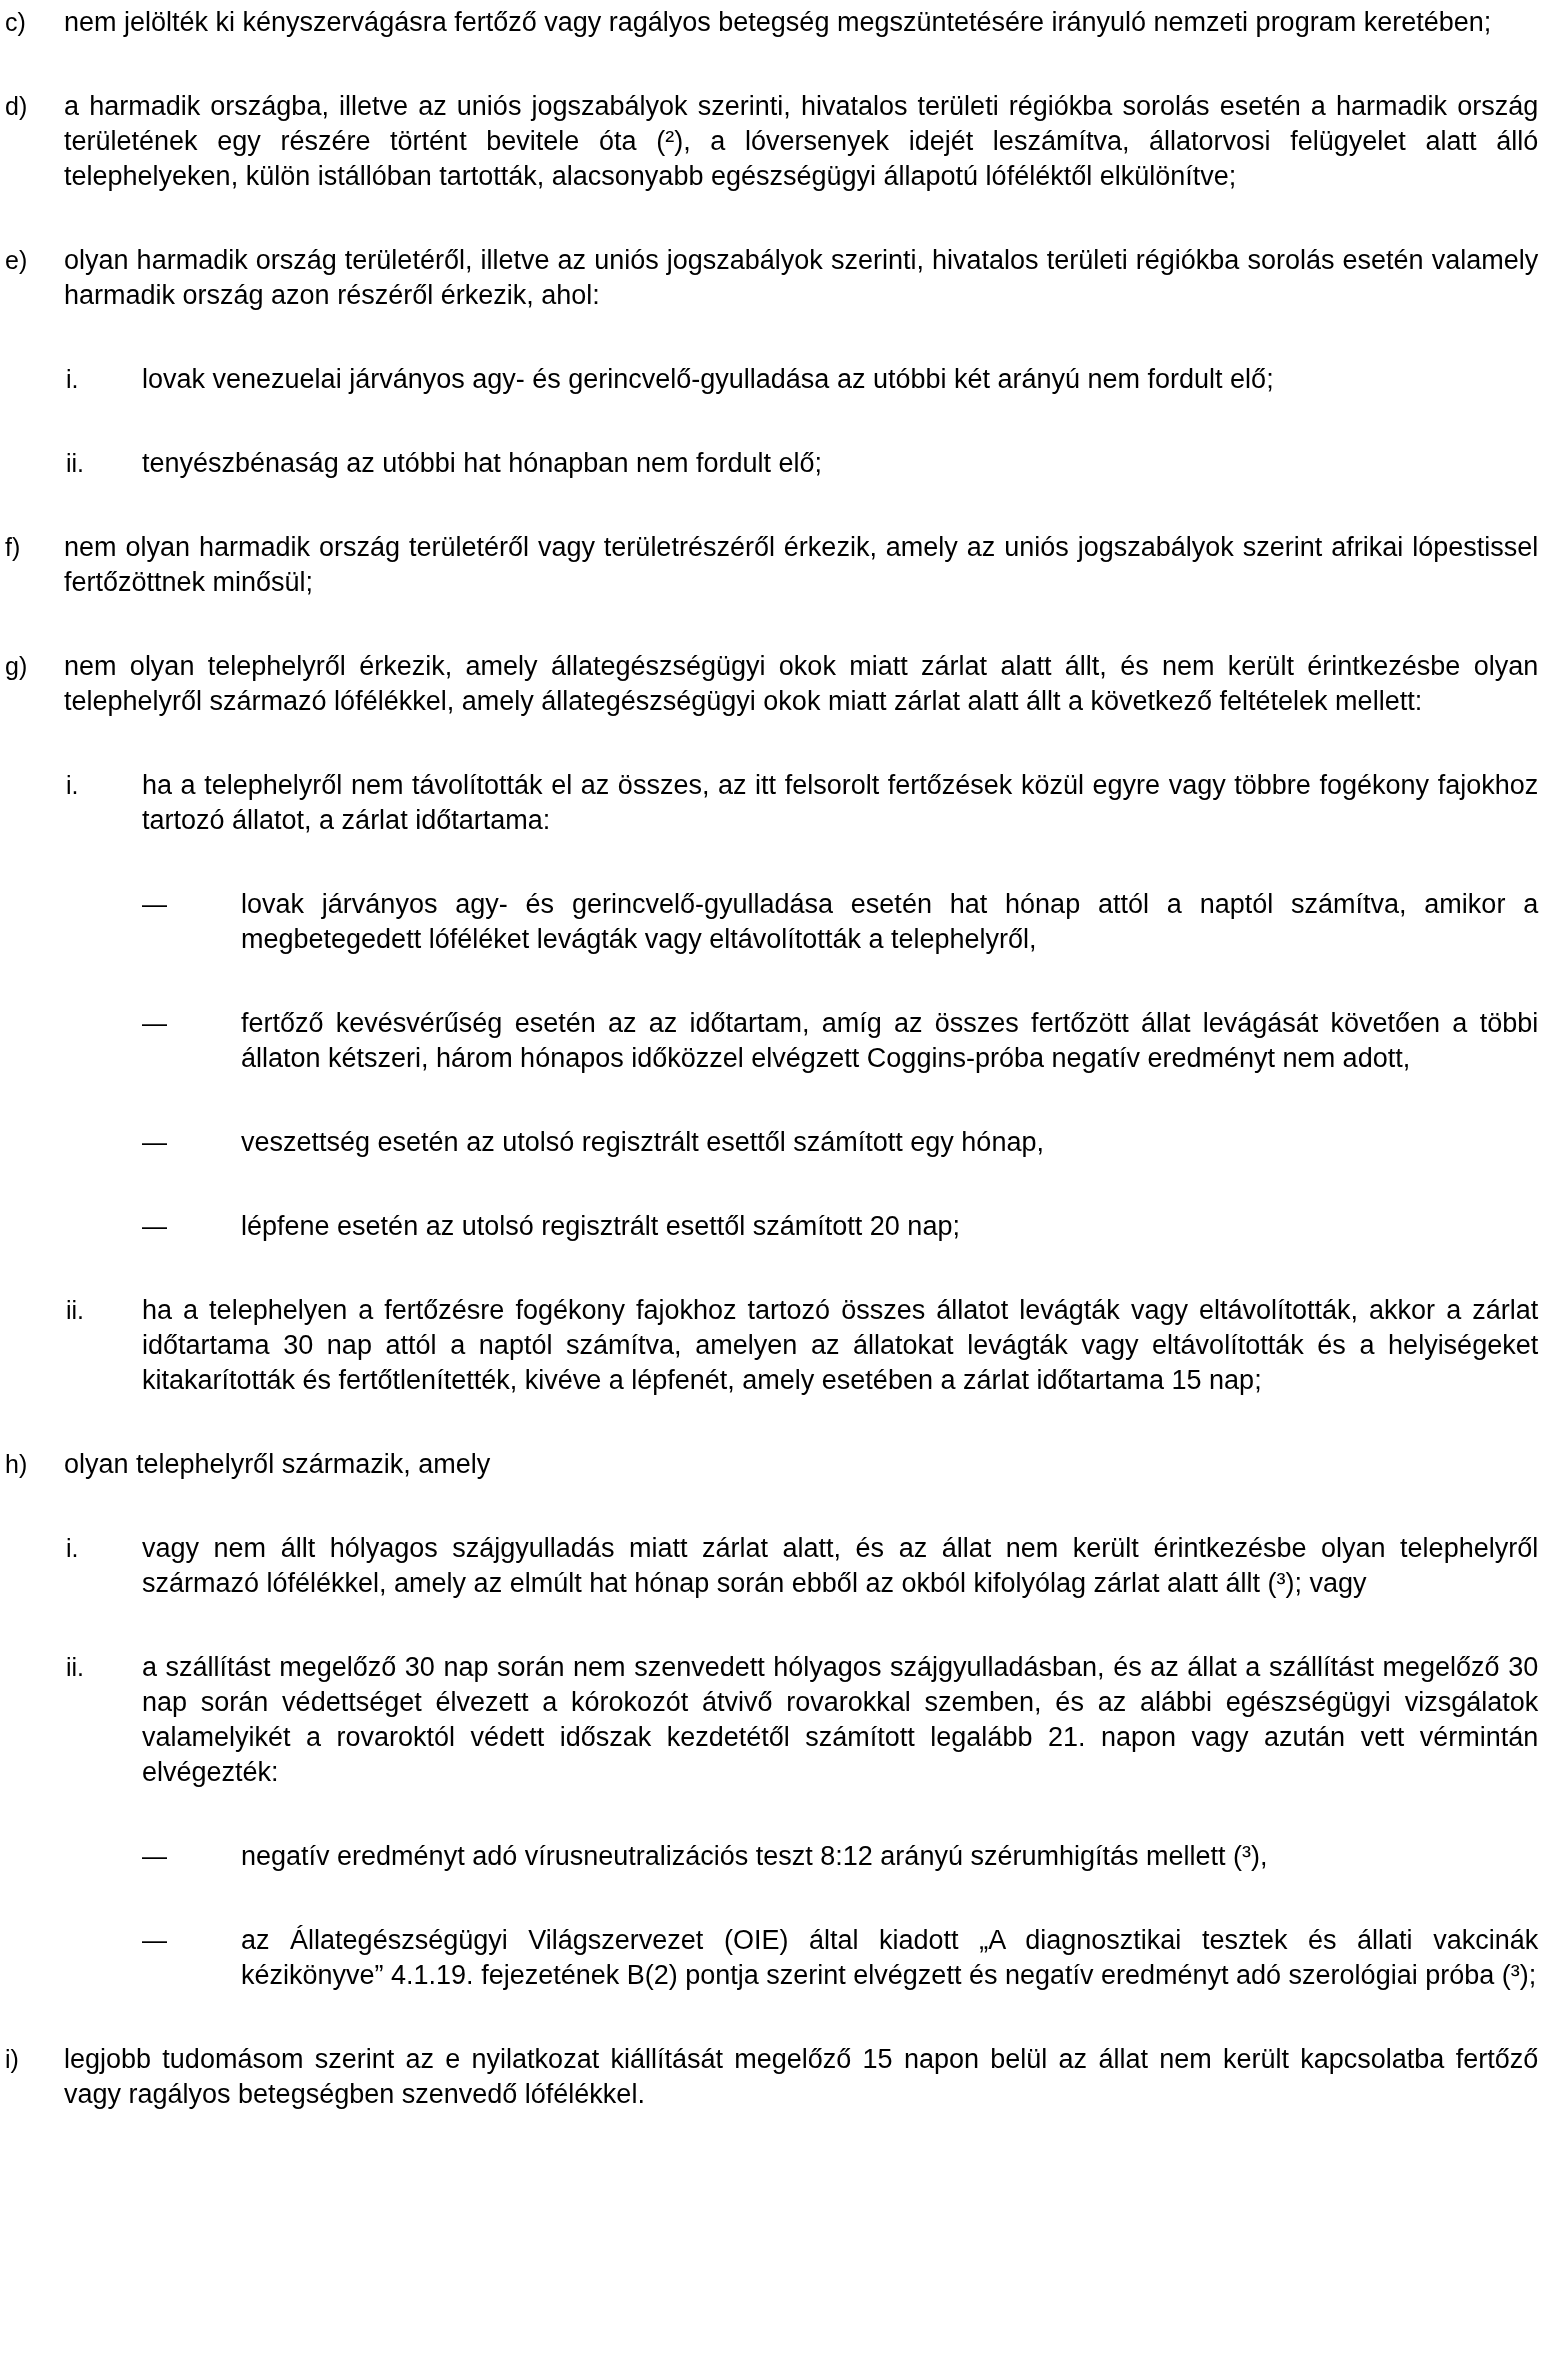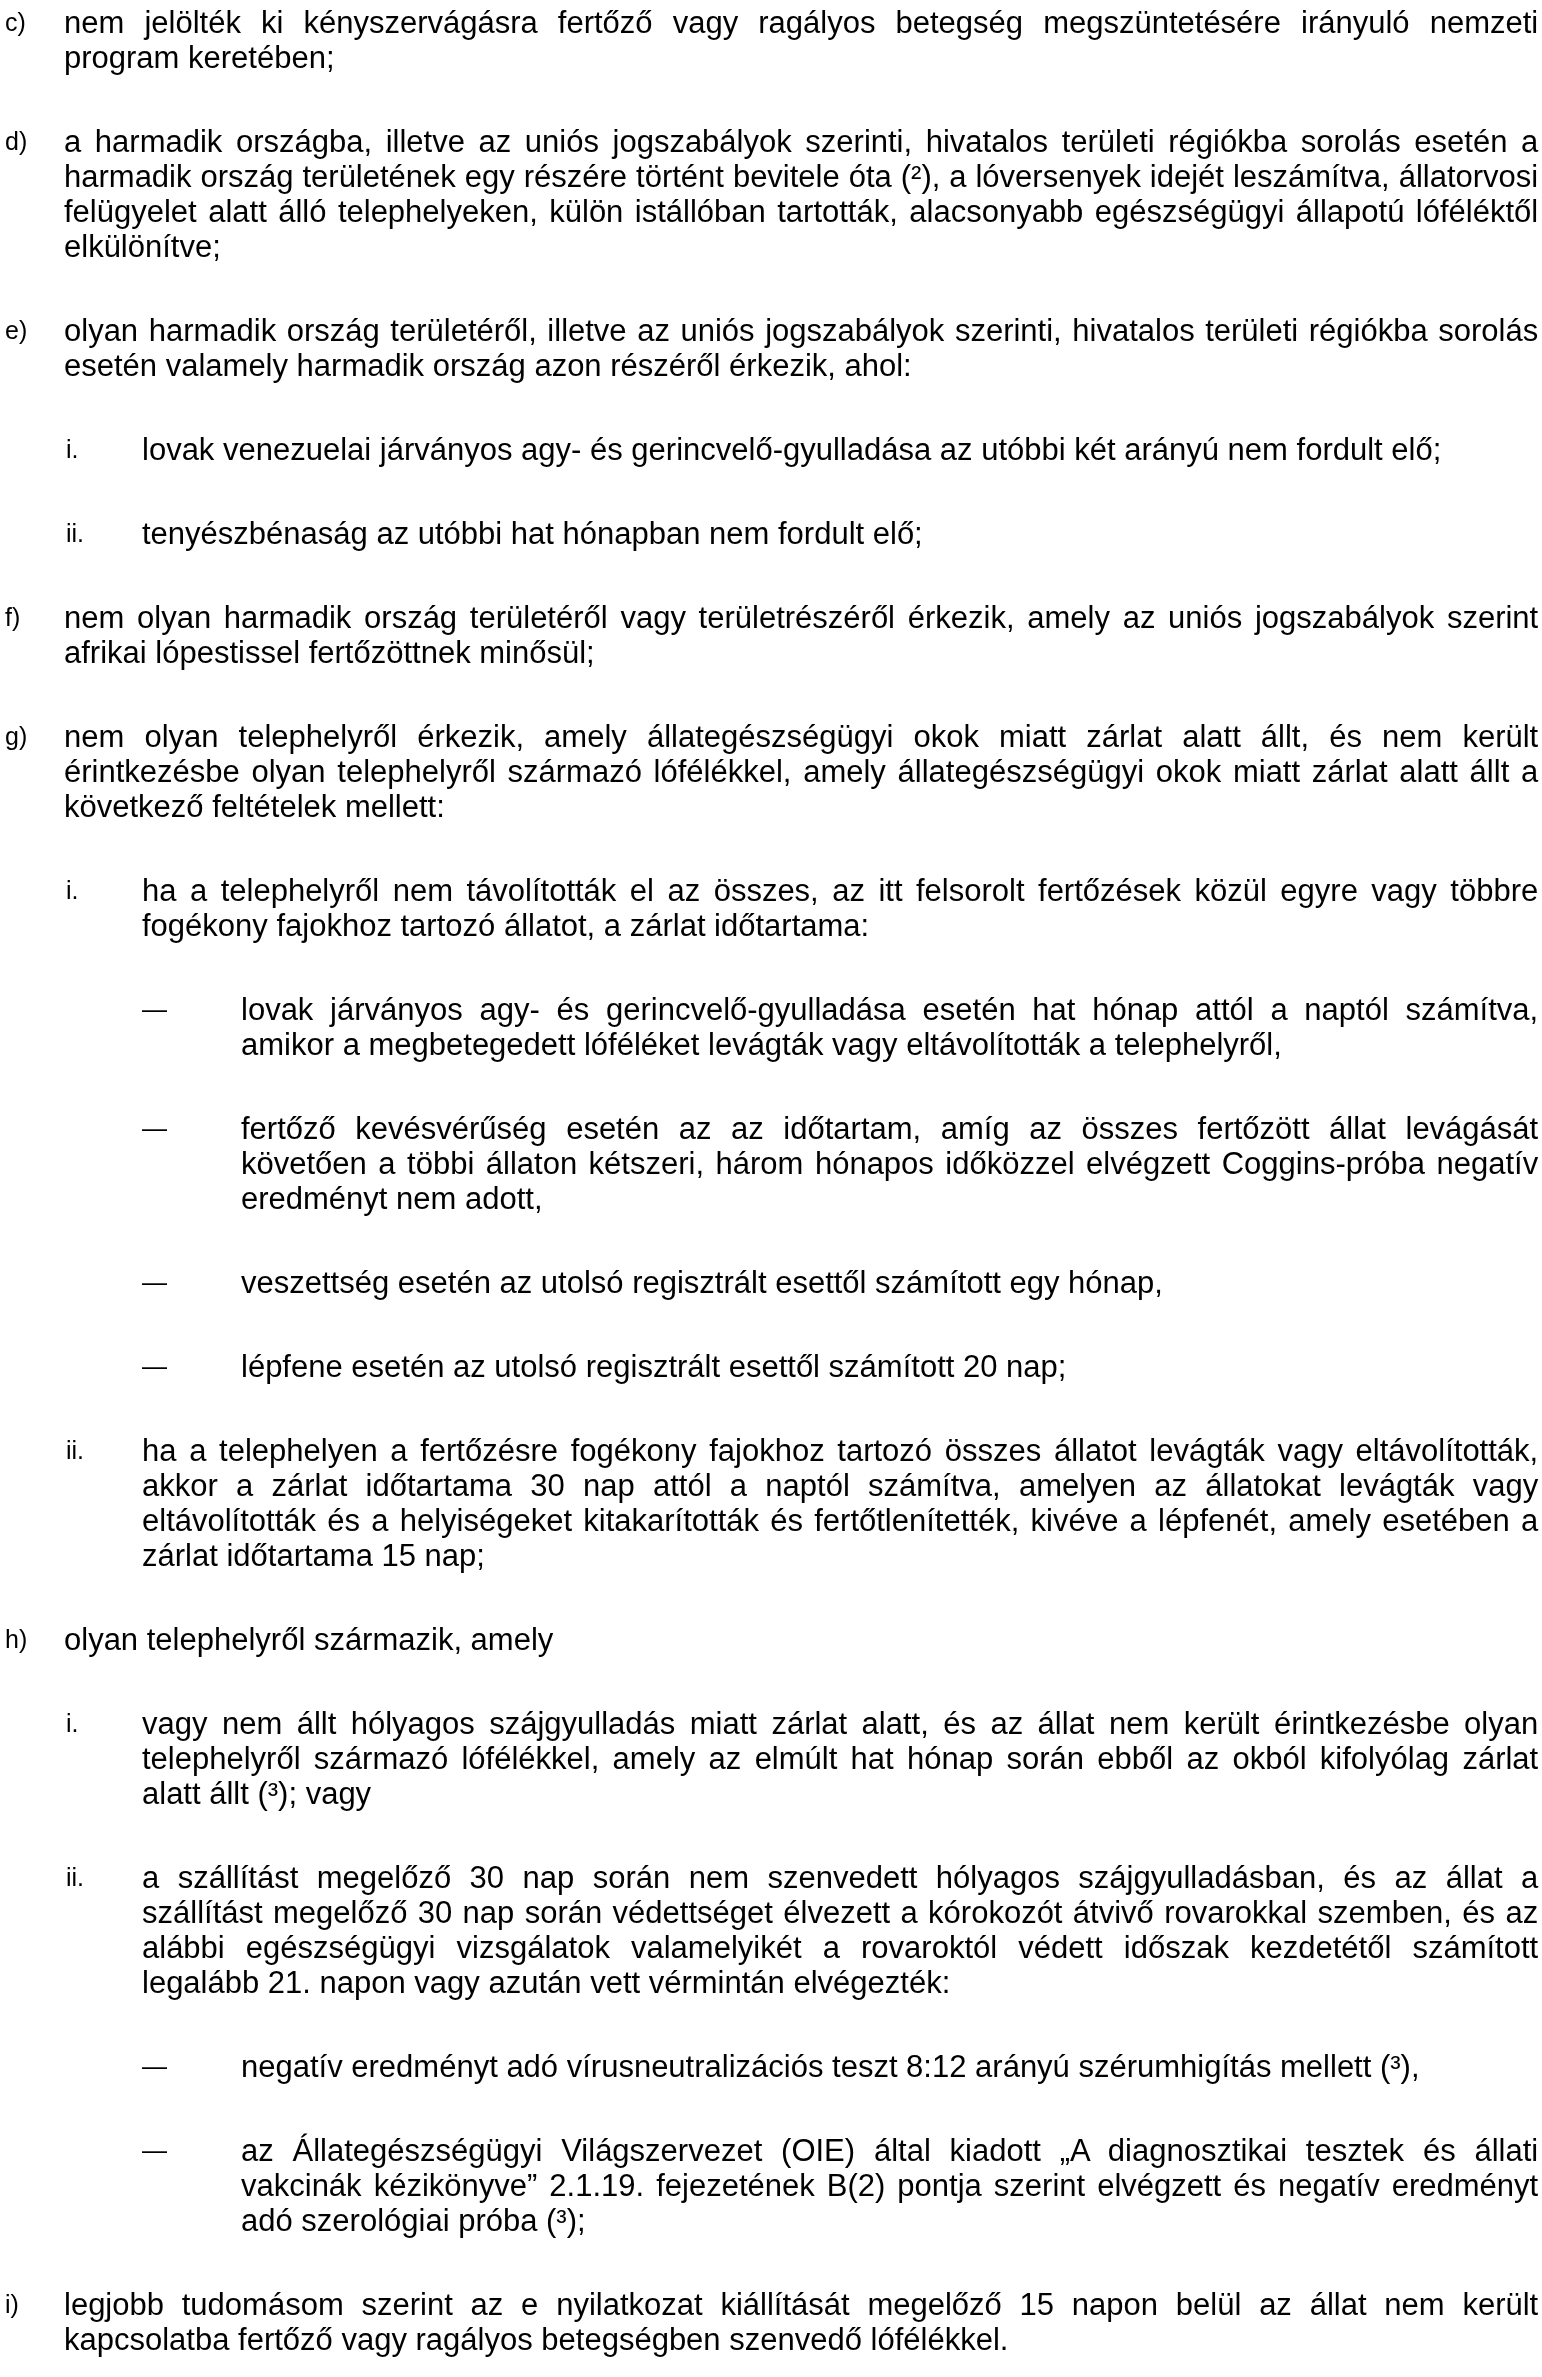--- a/index.html
+++ b/index.html
@@ -27,21 +27,21 @@
     align-items: flex-start;
     margin-bottom: 49px;
   }
   .label {
     font-size: 25px;
     line-height: 35px;
     white-space: nowrap;
   }
   .body {
     flex: 1 1 auto;
-    font-size: 31px;
+    font-size: 27px;
     line-height: 35px;
     text-align: justify;
   }
   .lvl1 .label { flex: 0 0 59px; }
   .lvl2 { margin-left: 61px; }
   .lvl2 .label { flex: 0 0 76px; }
   .lvl3 { margin-left: 137px; }
   .lvl3 .label { flex: 0 0 99px; }
 </style>
 </head>
@@ -112,21 +112,21 @@
       <div class="row lvl2">
         <span class="label">ii.</span>
         <div class="body">a szállítást megelőző 30 nap során nem szenvedett hólyagos szájgyulladásban, és az állat a szállítást megelőző 30 nap során védettséget élvezett a kórokozót átvivő rovarokkal szemben, és az alábbi egészségügyi vizsgálatok valamelyikét a rovaroktól védett időszak kezdetétől számított legalább 21. napon vagy azután vett vérmintán elvégezték:</div>
       </div>
       <div class="row lvl3">
         <span class="label">—</span>
         <div class="body">negatív eredményt adó vírusneutralizációs teszt 8:12 arányú szérumhigítás mellett (³),</div>
       </div>
       <div class="row lvl3">
         <span class="label">—</span>
-        <div class="body">az Állategészségügyi Világszervezet (OIE) által kiadott „A diagnosztikai tesztek és állati vakcinák kézikönyve” 2.1.19. fejezetének B(2) pontja szerint elvégzett és negatív eredményt adó szerológiai próba (³);</div>
+        <div class="body">az Állategészségügyi Világszervezet (OIE) által kiadott „A diagnosztikai tesztek és állati vakcinák kézikönyve” 4.1.19. fejezetének B(2) pontja szerint elvégzett és negatív eredményt adó szerológiai próba (³);</div>
       </div>
       <div class="row lvl1">
         <span class="label">i)</span>
         <div class="body">legjobb tudomásom szerint az e nyilatkozat kiállítását megelőző 15 napon belül az állat nem került kapcsolatba fertőző vagy ragályos betegségben szenvedő lófélékkel.</div>
       </div>
     </div>
 </div>
 
 
 </body></html>

